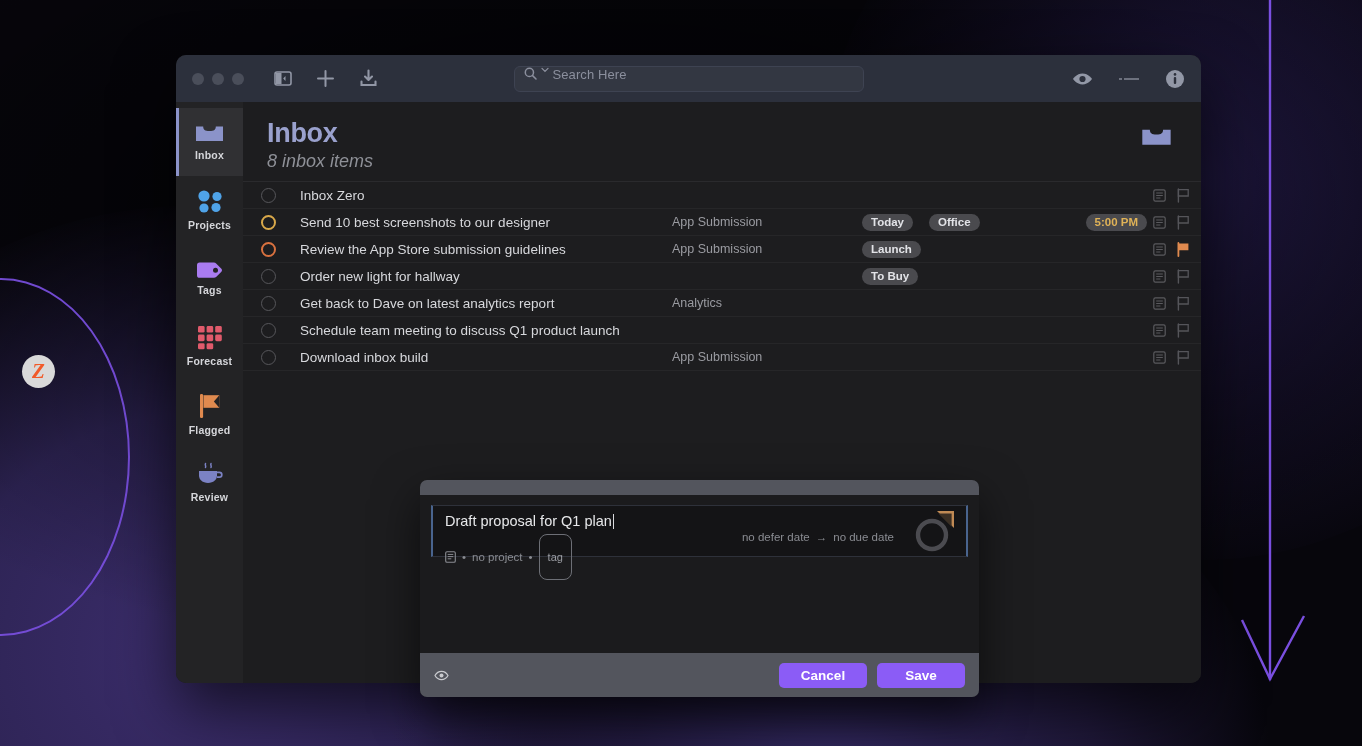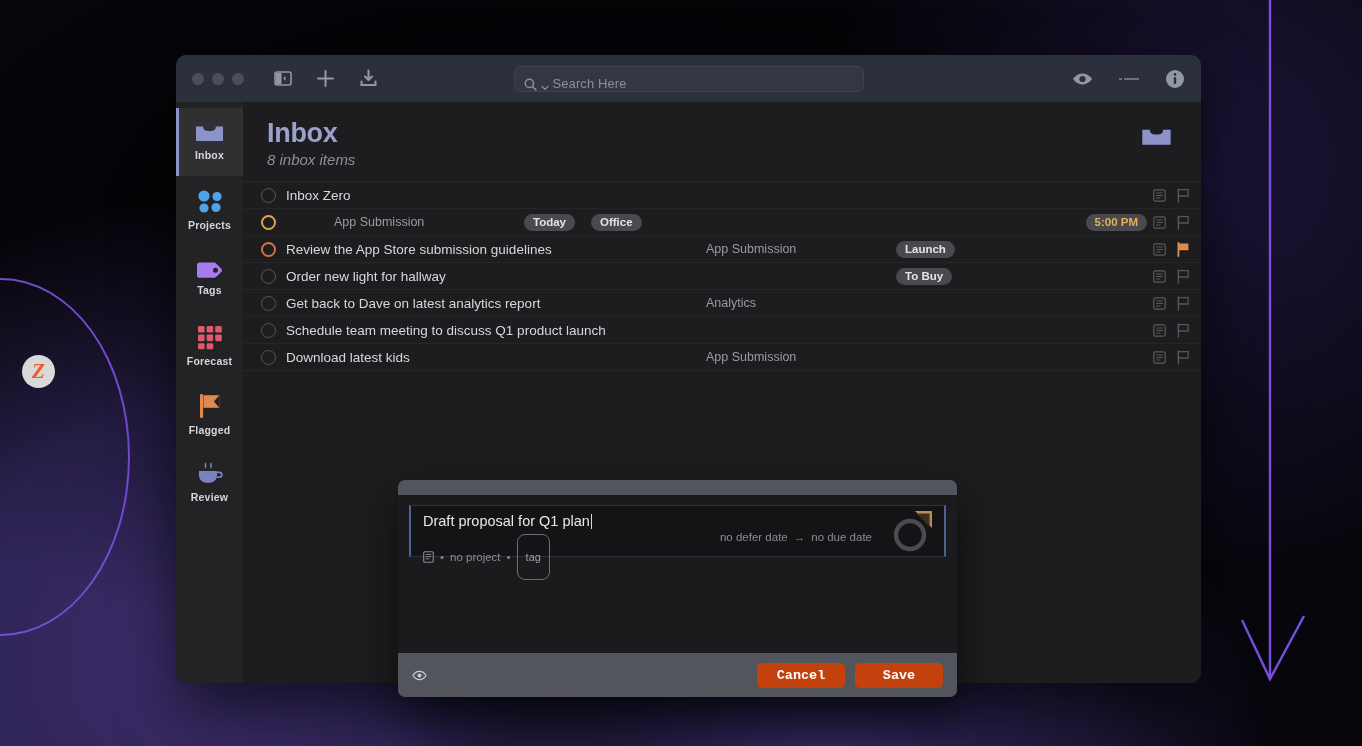--- a/index.html
+++ b/index.html
@@ -61,21 +61,21 @@
   }
   .lights { display:flex; gap:8px; align-items:center; }
   .light { width:12px; height:12px; border-radius:50%; background:#4a4e5a; }
   .tb-icons { display:flex; align-items:center; gap:24px; margin-left:30px; }
   .tb-ico { color:#9297a6; display:flex; align-items:center; justify-content:center; }
   #searchbox {
     position:absolute; left:50%; transform:translateX(-50%);
     width:350px; height:26px;
     border:1px solid #3e4352; border-radius:6px;
     background:rgba(255,255,255,0.035);
-    display:flex; align-items:flex-end; gap:4px;
+    display:flex; align-items:flex-start; gap:4px;
     padding:0 9px;
   }
   #searchbox .ph { color:#8b8f9d; font-size:13px; letter-spacing:.1px; }
   .tb-right { margin-left:auto; display:flex; align-items:center; gap:26px; }
 
   
   #body { flex:1; display:flex; min-height:0; }
 
   
   #sidebar {
@@ -99,54 +99,54 @@
 
   
   #content { flex:1; background:#1d1d1f; display:flex; flex-direction:column; min-width:0; }
   #content-head {
     height:80px; flex:0 0 80px;
     padding:17px 28px 0 24px;
     display:flex; align-items:flex-start;
     border-bottom:1px solid #2a2a2d;
   }
   #page-title { font-size:27px; font-weight:bold; color:#9aa1cd; line-height:1.05; letter-spacing:-.3px; }
-  #page-sub { font-size:15px; font-style:italic; color:#8e9097; margin-top:4px; }
+  #page-sub { font-size:18px; font-style:italic; color:#8e9097; margin-top:4px; }
 
   
   #tasklist { flex:1; overflow:hidden; }
   .task-row {
     height:27px; display:flex; align-items:center;
     border-bottom:1px solid #262628;
     padding:0 6px 0 18px;
     font-size:13.5px; color:#d7d8dc;
   }
   .tcircle {
     width:15px; height:15px; border-radius:50%;
     border:1.6px solid #56565a; flex:0 0 15px;
     margin-right:10px;
   }
   .tcircle.due  { border-color:#d8a84a; border-width:2px; }
   .tcircle.over { border-color:#d8713f; border-width:2px; }
-  .ttitle { flex:0 0 372px; white-space:nowrap; overflow:hidden; text-overflow:ellipsis; }
-  .tproj  { flex:0 0 190px; font-size:12.5px; color:#9a9ba1;margin-left:48px; }
+  .ttitle { flex:0 0 372px; white-space:nowrap; overflow:hidden; text-overflow:ellipsis;margin-left:14px; }
+  .tproj  { flex:0 0 190px; font-size:12.5px; color:#9a9ba1; }
   .ttags  { flex:1; display:flex; gap:16px; align-items:flex-end; }
   .pill {
     background:#4a4a4e; color:#e2e3e7;
     font-size:11.5px; font-weight:bold;
     padding:2.5px 9px; border-radius:9px; white-space:nowrap;
   }
   .tdue { flex:0 0 86px; text-align:right; display:flex; justify-content:flex-end; }
   .pill-due { background:#4a4a4e; color:#e0b357; font-size:11.5px; font-weight:bold; padding:2.5px 9px; border-radius:9px; }
   .tnote { flex:0 0 24px; display:flex; justify-content:center; color:#5a5a5e; }
   .tflag { flex:0 0 24px; display:flex; justify-content:center; color:#55555a; }
   .tflag.on { color:#e08a4f; }
 
   
   #modal {
-    position:absolute; left:398px; top:480px;
+    position:absolute; left:420px; top:480px;
     width:559px; height:217px;
     border-radius:7px; overflow:hidden;
     background:#1b1b1d;
     box-shadow:0 18px 46px rgba(0,0,0,.6);
     z-index:10;
     display:flex; flex-direction:column;
   }
   #modal-head { height:15px; flex:0 0 15px; background:#53555d; }
   #modal-body { flex:1; padding:10px 11px; }
   #entry-field {
@@ -173,23 +173,23 @@
   #entry-badge { position:absolute; right:10px; top:4px; width:46px; height:46px; }
   #modal-foot {
     height:44px; flex:0 0 44px;
     background:#53555d;
     display:flex; align-items:center;
     padding:0 14px; gap:10px;
   }
   .mbtn {
     min-width:88px; height:25px;
     border-radius:5px; border:none;
-    background:#c2410c; color:#fff;
+    background:#8b5cf6; color:#fff;
     font-size:13.5px; font-weight:bold;
-    font-family:Liberation Mono, monospace;
+    font-family:Liberation Sans, sans-serif;
     cursor:pointer;
   }
   .foot-spacer { flex:1; }
 
   
   #watermark {
     position:absolute; left:22px; top:355px;
     display:flex; align-items:center; gap:11px;
     z-index:20;
   }
@@ -372,20 +372,21 @@
             </span>
             <span class="tflag">
               <svg width="13" height="15" viewBox="0 0 13 15">
                 <path d="M1.4 1v13" stroke="currentColor" stroke-width="1.4" stroke-linecap="round"></path>
                 <path d="M1.4 1.6h9.8v6.4H1.4z" stroke="currentColor" stroke-width="1.3" fill="none"></path>
               </svg>
             </span>
           </div>
           <div class="task-row">
             <span class="tcircle due"></span>
+            <span class="ttitle">Send 10 best screenshots to our designer</span>
             <span class="tproj">App Submission</span>
             <span class="ttags">
               <span class="pill">Today</span>
               <span class="pill">Office</span>
             </span>
             <span class="tdue">
               <span class="pill-due">5:00 PM</span>
             </span>
             <span class="tnote">
               <svg width="13" height="13" viewBox="0 0 13 13">
@@ -475,21 +476,21 @@
             </span>
             <span class="tflag">
               <svg width="13" height="15" viewBox="0 0 13 15">
                 <path d="M1.4 1v13" stroke="currentColor" stroke-width="1.4" stroke-linecap="round"></path>
                 <path d="M1.4 1.6h9.8v6.4H1.4z" stroke="currentColor" stroke-width="1.3" fill="none"></path>
               </svg>
             </span>
           </div>
           <div class="task-row">
             <span class="tcircle"></span>
-            <span class="ttitle">Download latest kids</span>
+            <span class="ttitle">Download inbox build</span>
             <span class="tproj">App Submission</span>
             <span class="ttags"></span>
             <span class="tdue"></span>
             <span class="tnote">
               <svg width="13" height="13" viewBox="0 0 13 13">
                 <rect x=".8" y=".8" width="11.4" height="11.4" rx="1.6" stroke="currentColor" stroke-width="1.2" fill="none"></rect>
                 <path d="M3.2 4h6.6M3.2 6.5h6.6M3.2 9h4.2" stroke="currentColor" stroke-width="1.1"></path>
               </svg>
             </span>
             <span class="tflag">

